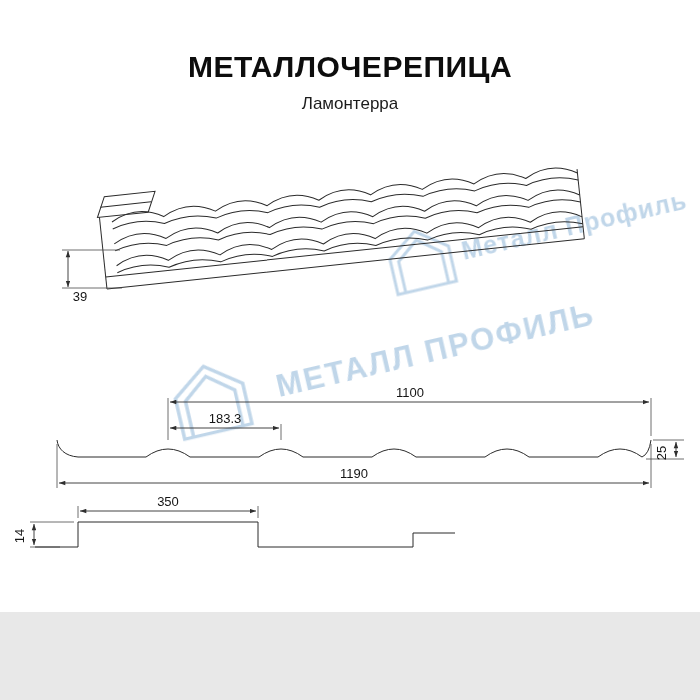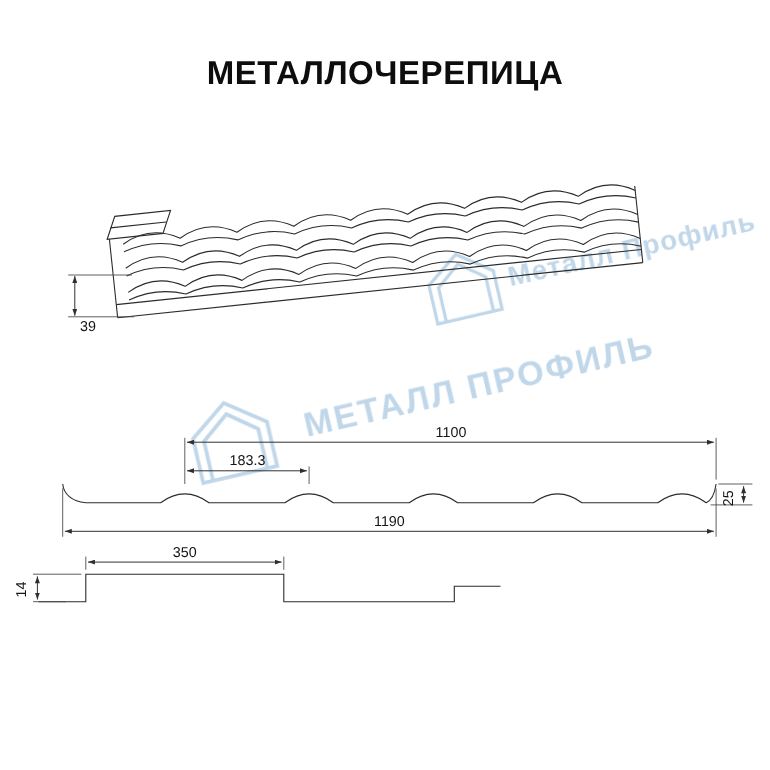--- a/index.html
+++ b/index.html
@@ -1,17 +1,17 @@
 <!DOCTYPE html>
 <html><head>
 <meta charset="utf-8">
 <style>
   html,body{margin:0;padding:0;background:#e8e8e8;}
   .page{
-    width:700px;height:700px;background:#ffffff;position:relative;overflow:hidden;
+    width:700px;height:612px;background:#ffffff;position:relative;overflow:hidden;
     font-family:"Liberation Sans", sans-serif;margin:0 auto;
   }
   .header{position:absolute;top:50px;left:0;width:100%;text-align:center;z-index:3;}
   .header h1{margin:0;font-size:30px;font-weight:bold;letter-spacing:0.5px;color:#0d0d0d;}
   .header h2{margin:10px 0 0 0;font-size:17px;font-weight:400;color:#1b1b1b;}
   svg.diagram{position:absolute;left:0;top:0;z-index:2;}
   .draw{stroke:#2b2b2b;stroke-width:1;fill:none;}
   .ext{stroke:#4a4a4a;stroke-width:0.8;fill:none;}
   .dim{stroke:#2f2f2f;stroke-width:0.9;fill:none;}
   .dim-label{font-size:13px;fill:#151515;}
@@ -20,20 +20,21 @@
   .wm-text-big{font-size:31px;font-weight:bold;letter-spacing:2px;}
   .wm-text-small{font-size:25px;font-weight:bold;letter-spacing:1px;}
 </style>
 </head>
 <body>
 
 <div class="page">
 
   <div class="header">
     <h1>МЕТАЛЛОЧЕРЕПИЦА</h1>
+    <h2>Ламонтерра</h2>
   </div>
 
   <svg class="diagram" width="700" height="700" viewBox="0 0 700 700">
 
     <defs>
       <marker id="ae" markerWidth="8" markerHeight="6" refX="7" refY="2.5" orient="auto">
         <path d="M0,0 L7,2.5 L0,5 Z" fill="#2f2f2f"></path>
       </marker>
       <marker id="as" markerWidth="8" markerHeight="6" refX="0" refY="2.5" orient="auto">
         <path d="M7,0 L0,2.5 L7,5 Z" fill="#2f2f2f"></path>

